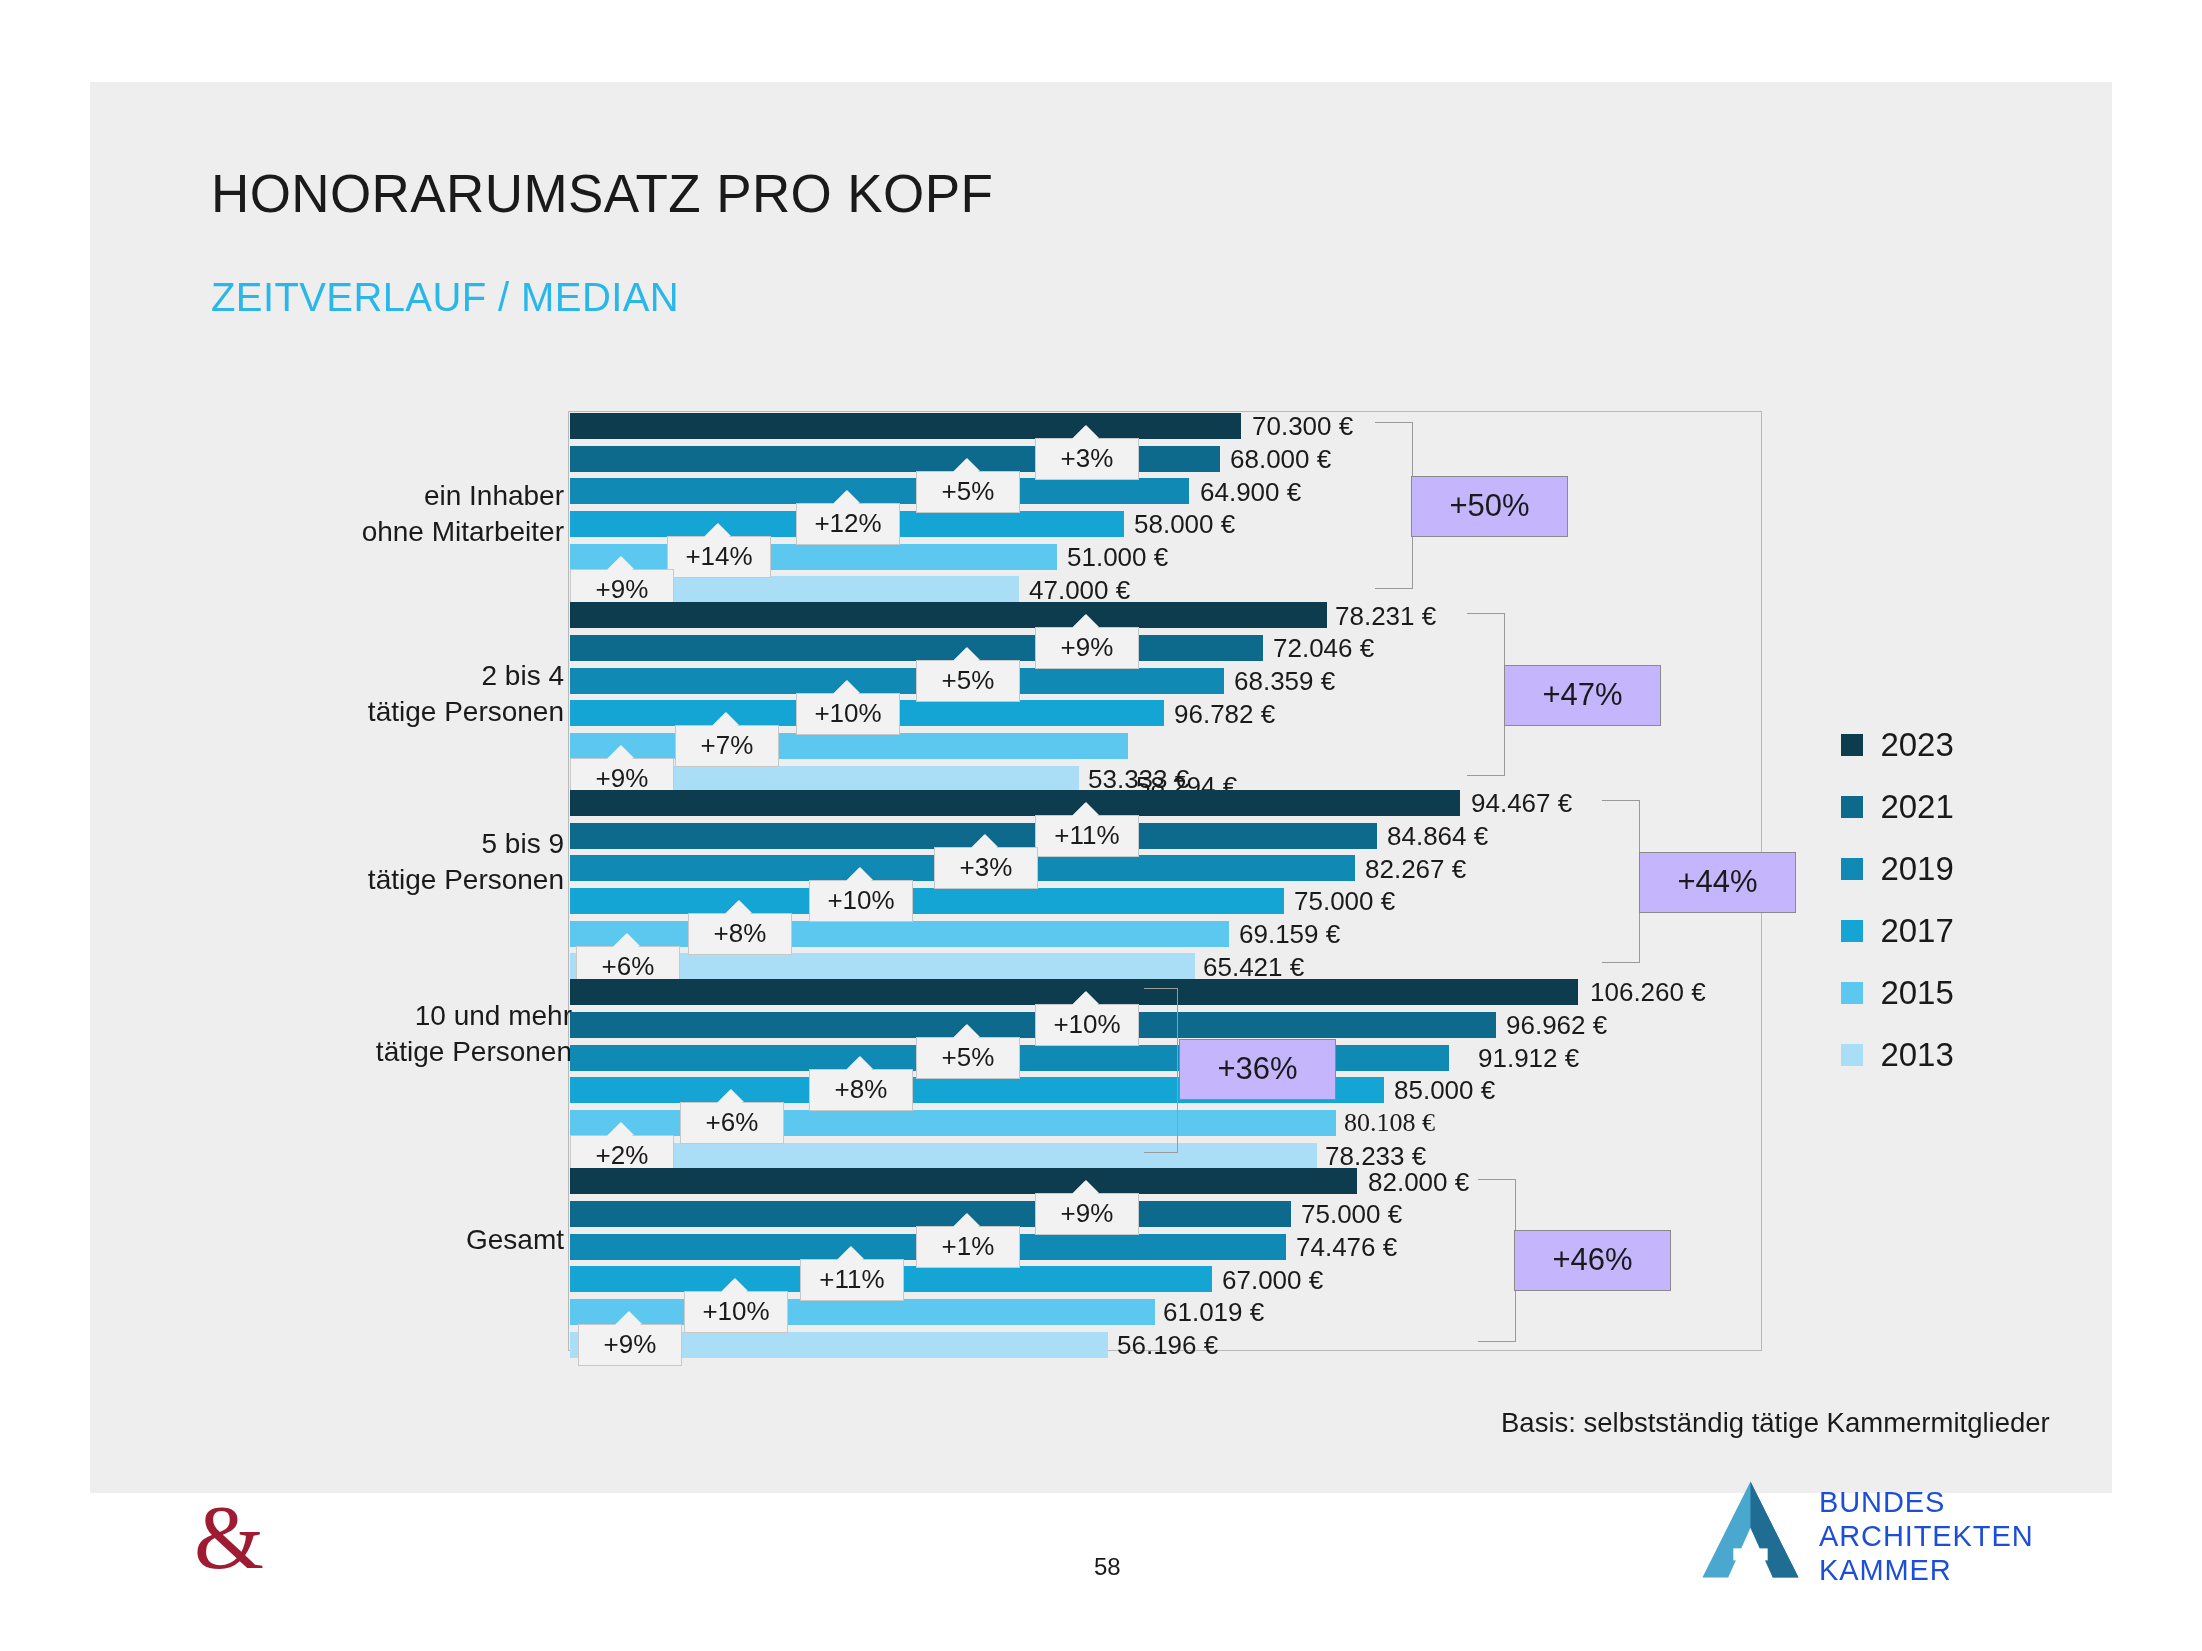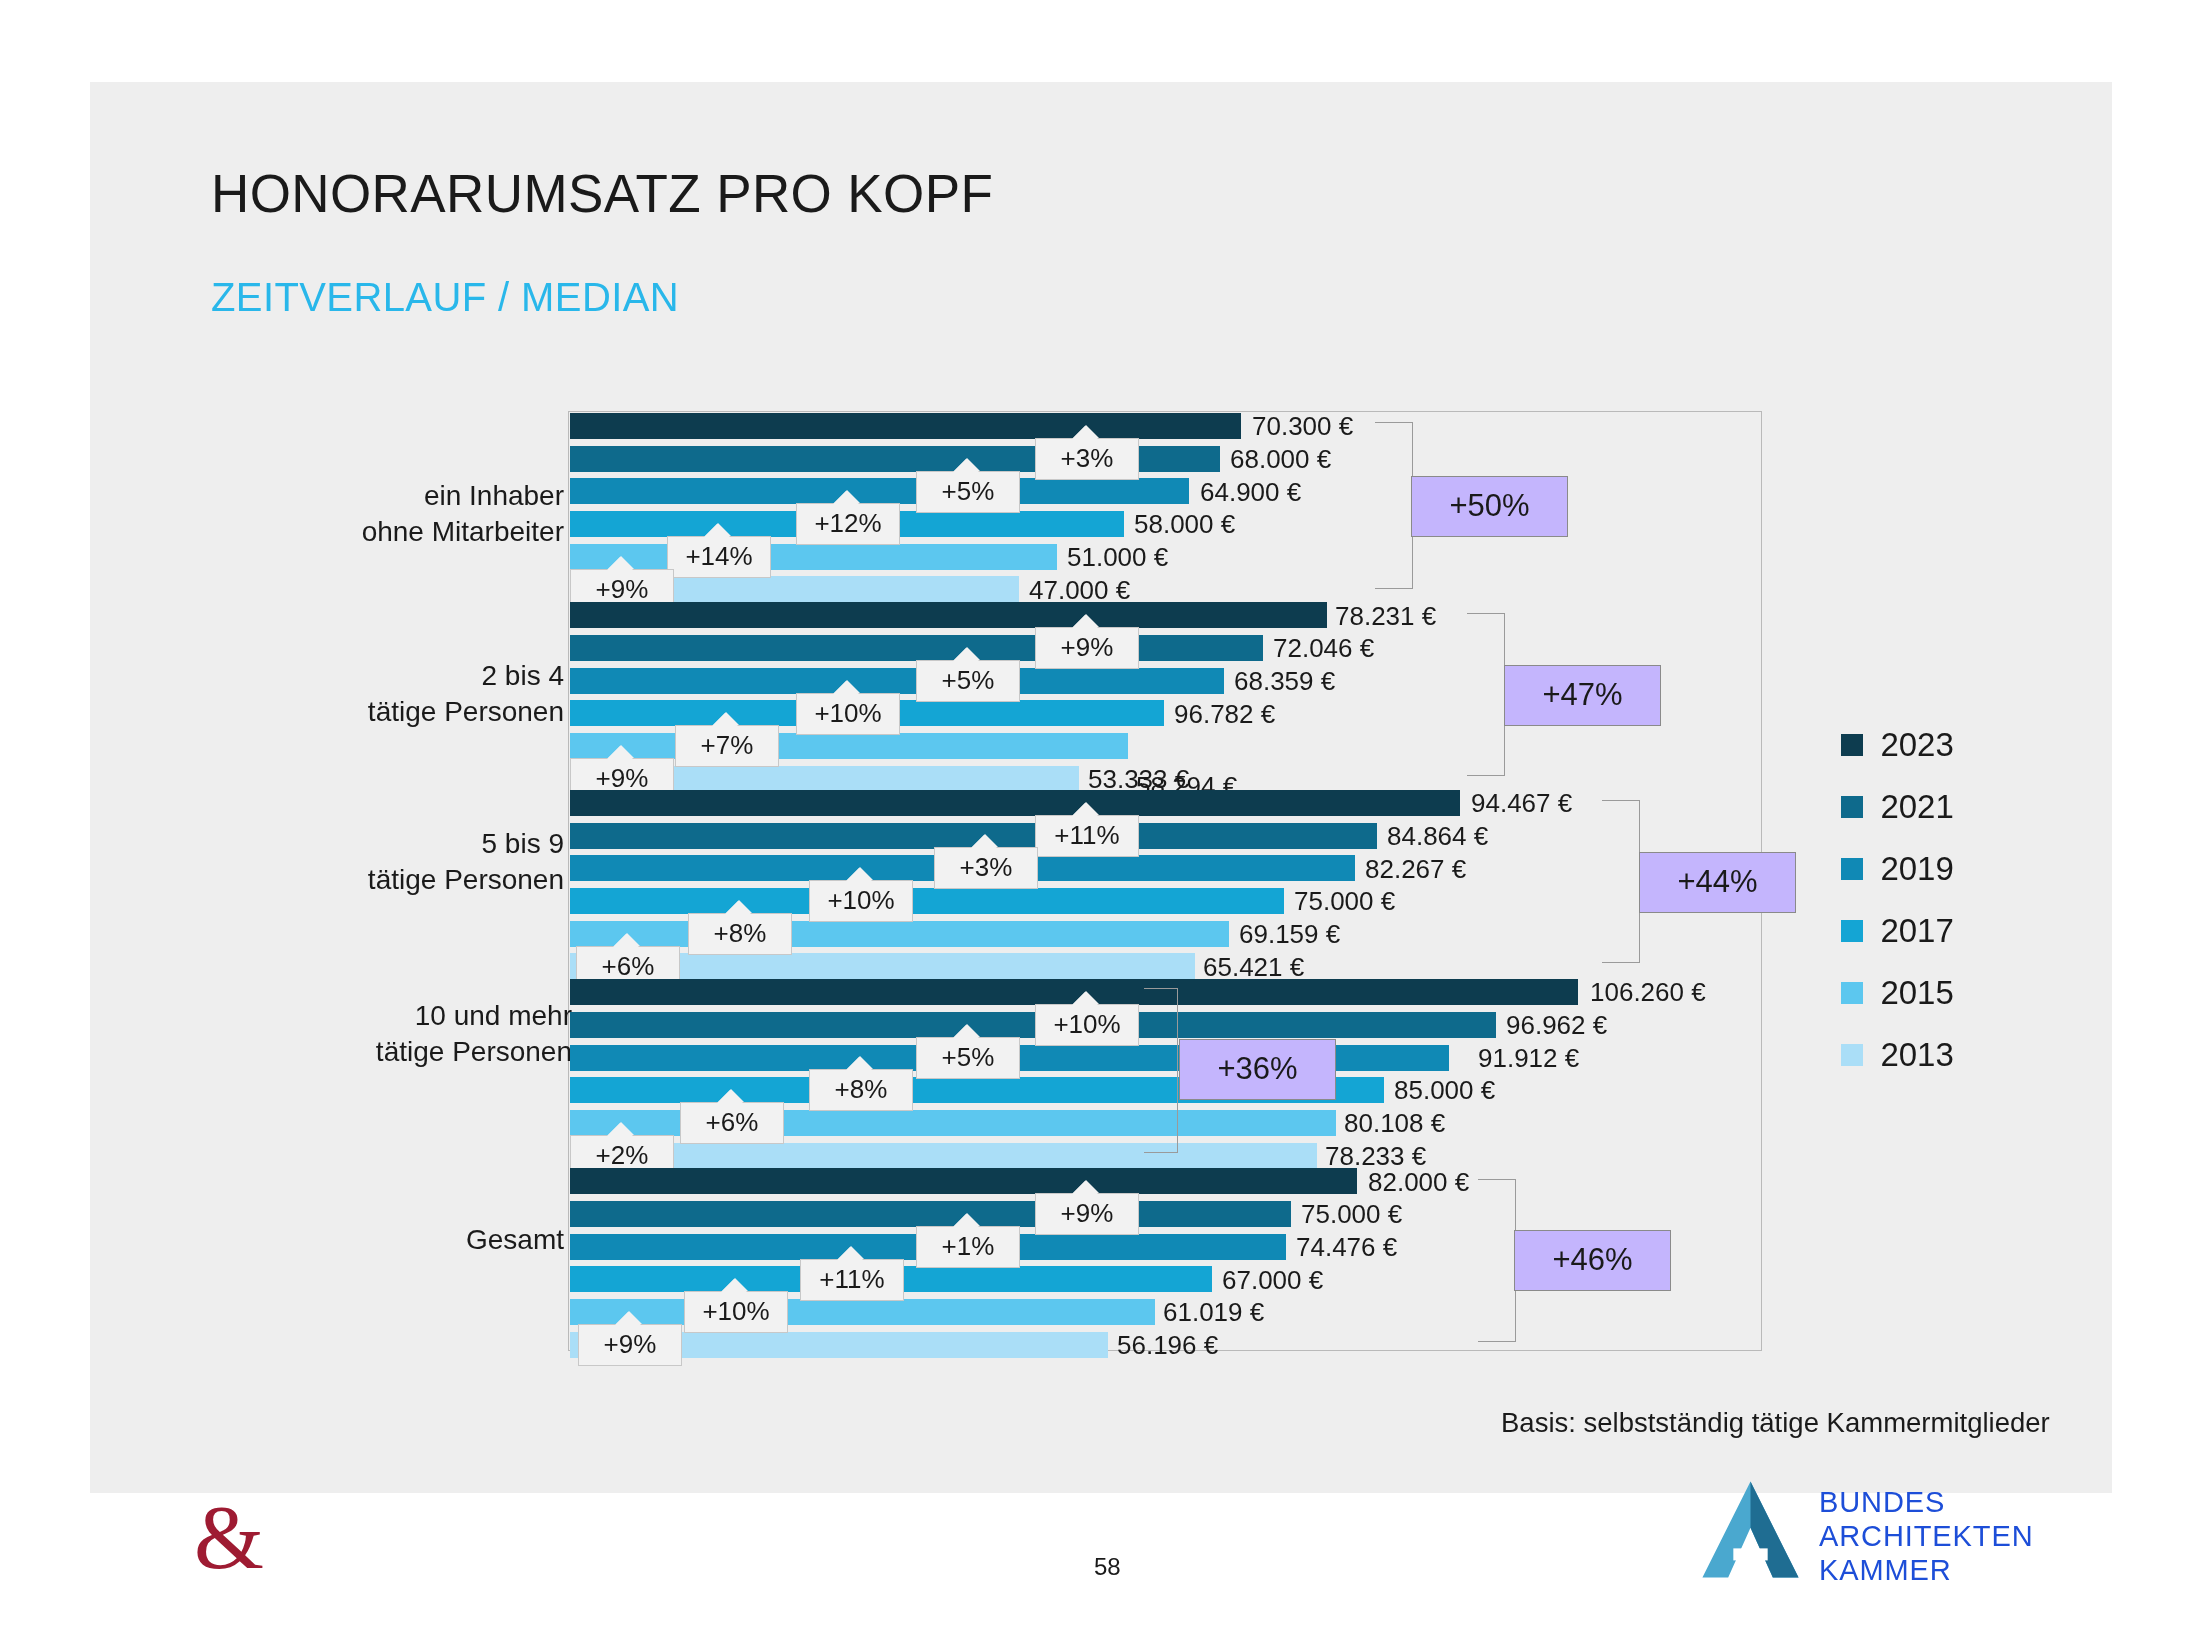--- a/index.html
+++ b/index.html
@@ -319,21 +319,21 @@
 <div class="bar" style="left:570px; top:1012px; width:926px; background:#0e6a8c;"></div>
 <div class="bar-value" style="left:1506px; top:1010px;">96.962 €</div>
 
 <div class="bar" style="left:570px; top:1045px; width:879px; background:#1089b5;"></div>
 <div class="bar-value" style="left:1459px; top:1043px;margin-left:19px;">91.912 €</div>
 
 <div class="bar" style="left:570px; top:1077px; width:814px; background:#14a5d4;"></div>
 <div class="bar-value" style="left:1394px; top:1075px;">85.000 €</div>
 
 <div class="bar" style="left:570px; top:1110px; width:766px; background:#5cc7ef;"></div>
-<div class="bar-value" style="left:1344px; top:1108px;">80.108 €</div>
+<div class="bar-value" style="left:1344px; top:1108px;font-family:Liberation Serif, serif;">80.108 €</div>
 
 <div class="bar" style="left:570px; top:1143px; width:747px; background:#aadef7;"></div>
 <div class="bar-value" style="left:1325px; top:1141px;">78.233 €</div>
 
 <div class="pct" style="left:1035px; top:1004px;"><span class="nub"></span><span>+10%</span></div>
 <div class="pct" style="left:916px; top:1037px;"><span class="nub"></span><span>+5%</span></div>
 <div class="pct" style="left:809px; top:1069px;"><span class="nub"></span><span>+8%</span></div>
 <div class="pct" style="left:680px; top:1102px;"><span class="nub"></span><span>+6%</span></div>
 <div class="pct" style="left:570px; top:1135px;"><span class="nub"></span><span>+2%</span></div>
 

